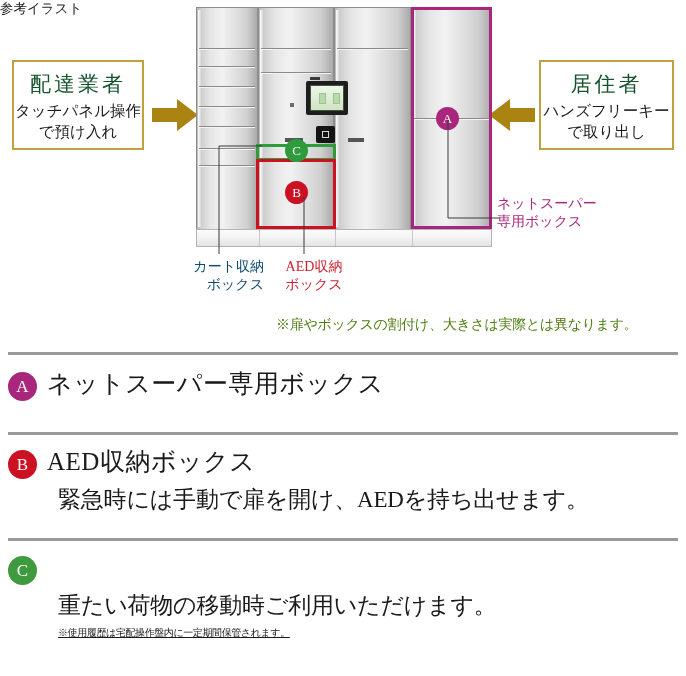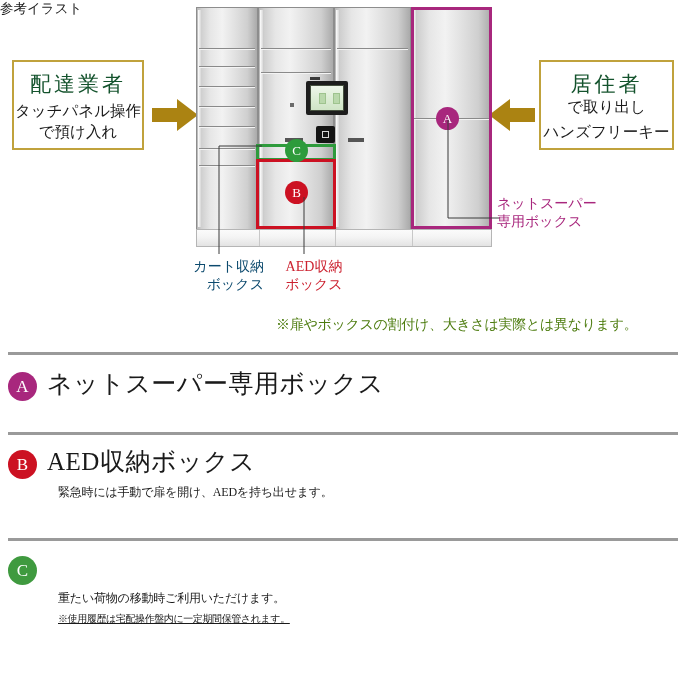--- a/index.html
+++ b/index.html
@@ -166,40 +166,40 @@
   .legend-badge {
     flex: 0 0 auto; width: 29px; height: 29px; border-radius: 50%;
     display: flex; align-items: center; justify-content: center;
     color: #fff; font-size: 17px; font-family: "Liberation Serif", serif;
     margin-right: 10px; margin-top: 2px;
   }
   .badge-a { background: #a8277d; }
   .badge-b { background: #cc1122; }
   .badge-c { background: #3f9a3f; }
   .legend-title { font-size: 25px; line-height: 1.15; letter-spacing: 0.5px; }
-  .legend-desc  { font-size: 12px; line-height: 1.3; margin: 6px 0 0 50px; letter-spacing: -0.2px; }
+  .legend-desc  { font-size: 23px; line-height: 1.3; margin: 6px 0 0 50px; letter-spacing: -0.2px; }
   .legend-note  { font-size: 10px; line-height: 1.3; margin: 5px 0 0 50px; letter-spacing: -0.4px; text-decoration: underline; }
 </style>
 </head>
 <body>
 
 <div id="root">
 
   <div id="diagram">
 
     <div class="actor-box" id="actor-left">
       <div class="actor-title">配達業者</div>
       <div class="actor-sub">タッチパネル操作</div>
       <div class="actor-sub" style="margin-top:0">で預け入れ</div>
     </div>
 
     <div class="actor-box" id="actor-right">
       <div class="actor-title">居住者</div>
+      <div class="actor-sub">ハンズフリーキー</div>
       <div class="actor-sub" style="margin-top:0">で取り出し</div>
-      <div class="actor-sub">ハンズフリーキー</div>
     </div>
 
     <svg class="arrow" style="left:152px; top:98px;" viewBox="0 0 46 34">
       <polygon points="0,10 25,10 25,1 46,17 25,33 25,24 0,24" fill="#ab8312"></polygon>
     </svg>
     <svg class="arrow" style="left:489px; top:98px;" viewBox="0 0 46 34">
       <polygon points="46,10 21,10 21,1 0,17 21,33 21,24 46,24" fill="#ab8312"></polygon>
     </svg>
 
 

